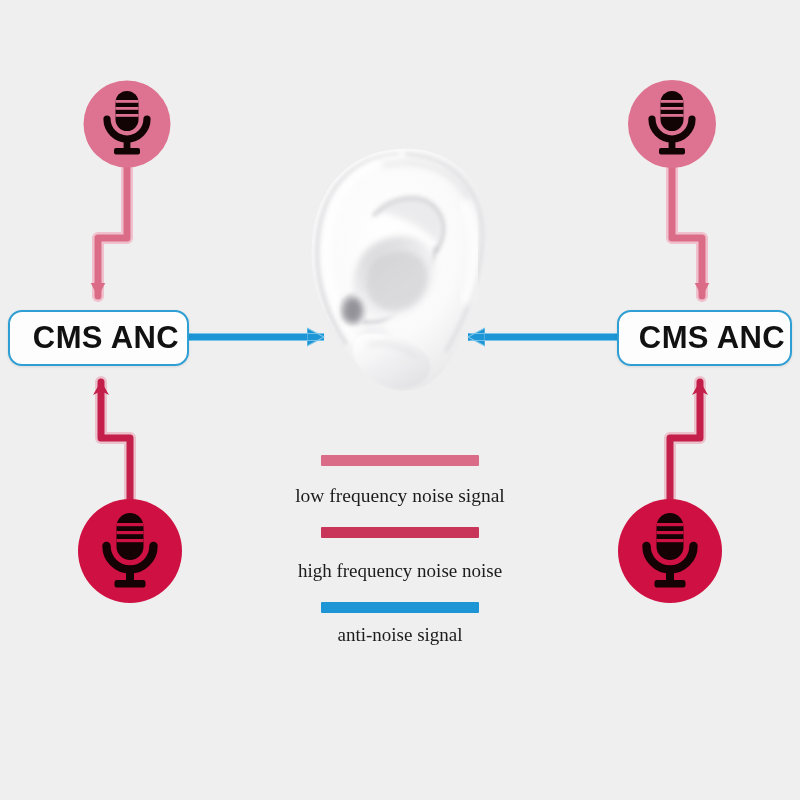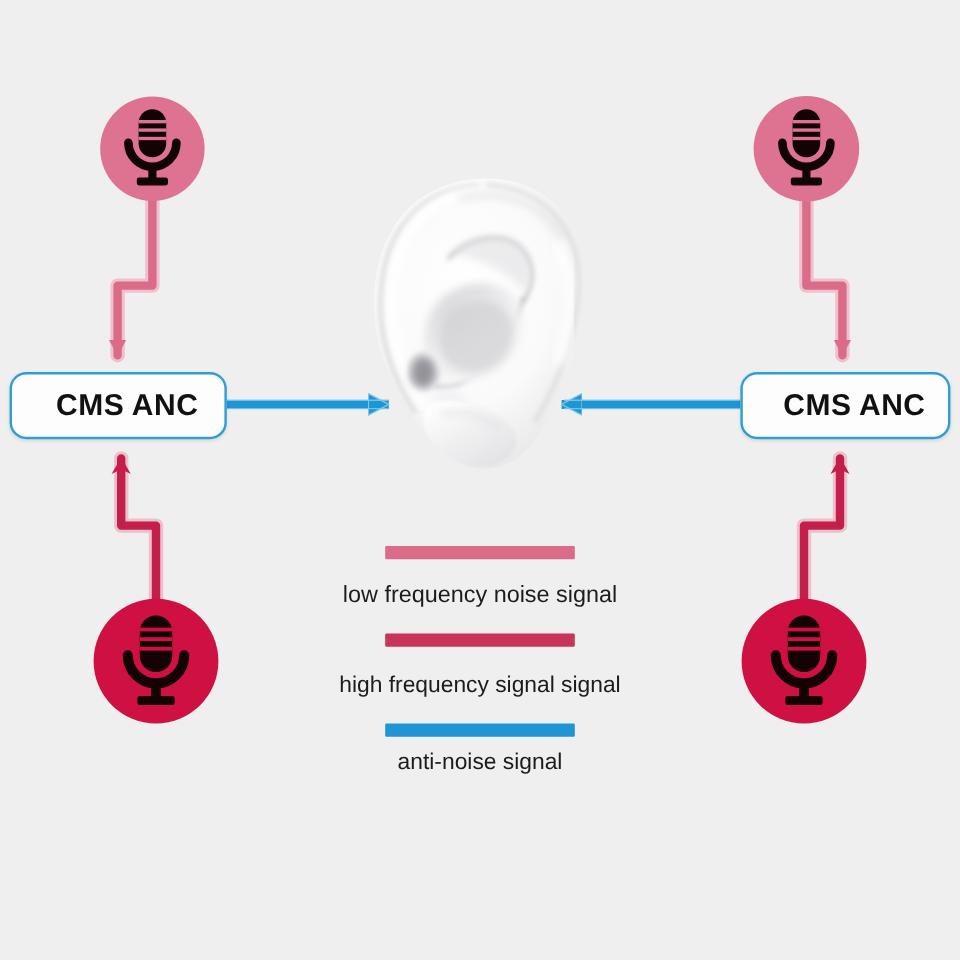--- a/index.html
+++ b/index.html
@@ -34,21 +34,21 @@
     border: 2.5px solid #2e9fd4;
     border-radius: 14px;
     display: flex;
     align-items: center;
     justify-content: center;
     box-shadow: 0 1px 3px rgba(0,0,0,0.10);
     z-index: 6;
   }
   .anc-box .anc-label {
     font-family: "Liberation Sans", sans-serif;
-    font-size: 25px;
+    font-size: 31px;
     font-weight: 700;
     color: #111111;
     letter-spacing: 0.4px;
     white-space: nowrap;
     margin-left: 15px;
   }
   #anc-left  { left: 8px;   top: 310px; width: 181px; height: 56px; }
   #anc-right { left: 617px; top: 310px; width: 175px; height: 56px; }
 
   
@@ -63,21 +63,21 @@
   .legend-row {
     display: flex;
     flex-direction: column;
     align-items: center;
   }
   .legend-bar {
     height: 11px;
     border-radius: 1px;
   }
   .legend-text {
-    font-family: Liberation Sans, sans-serif;
+    font-family: Liberation Serif, serif;
     color: #1c1c1c;
     font-size: 19px;
     white-space: nowrap;
   }
   #row-low  .legend-bar { width: 158px; background: #da6c87; margin-bottom: 19px; }
   #row-low  .legend-text { font-size: 19.5px; }
   #row-high .legend-bar { width: 158px; background: #c83558; margin-top: 20px; margin-bottom: 22px; }
   #row-high .legend-text { font-size: 19px; }
   #row-anti .legend-bar { width: 158px; background: #1e95d4; margin-top: 20px; margin-bottom: 11px; }
   #row-anti .legend-text { font-size: 19px; text-align: center; }
@@ -337,21 +337,21 @@
 
   <div id="legend">
 
     <div class="legend-row" id="row-low">
       <div class="legend-bar" style="background: rgb(218, 108, 135);"></div>
       <div class="legend-text">low frequency noise signal</div>
     </div>
 
     <div class="legend-row" id="row-high">
       <div class="legend-bar" style="background: rgb(200, 53, 88);"></div>
-      <div class="legend-text">high frequency signal signal</div>
+      <div class="legend-text">high frequency noise noise</div>
     </div>
 
     <div class="legend-row" id="row-anti">
       <div class="legend-bar" style="background: rgb(30, 149, 212);"></div>
       <div class="legend-text">anti-noise signal</div>
     </div>
 
   </div>
 
 </div>

